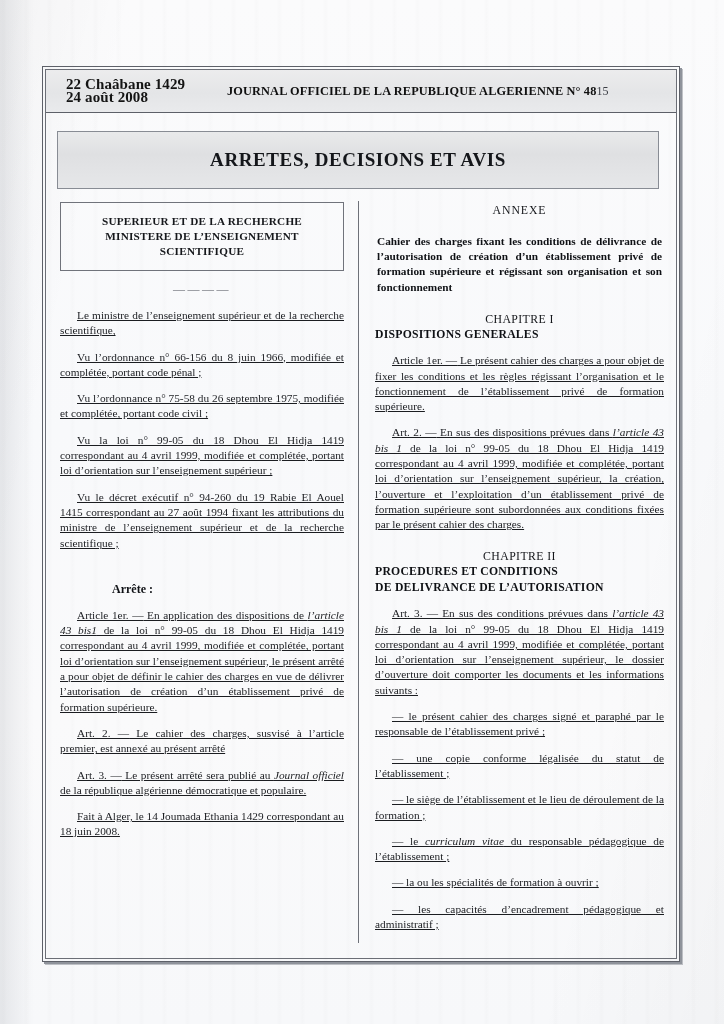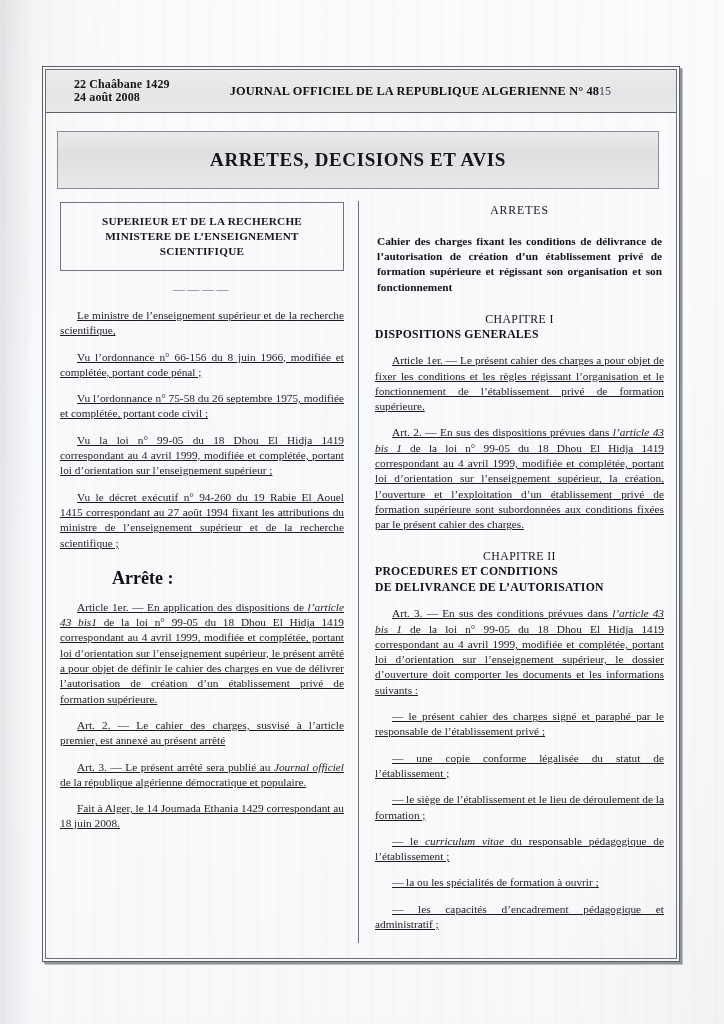--- a/index.html
+++ b/index.html
@@ -72,23 +72,23 @@
     top: 3px;
     width: 630px;
     height: 42px;
     border-bottom: 1px solid #5d6068;
     background: linear-gradient(180deg, #ececed 0%, #e4e5e7 55%, #e9eaec 100%);
     display: flex;
     align-items: center;
   }
   #masthead-date {
     width: 170px;
-    padding-left: 28px;
-    font-weight: bold;
-    font-size: 12px;
+    padding-left: 20px;
+    font-weight: bold;
+    font-size: 15px;
     line-height: 13.5px;
     letter-spacing: 0.1px;
     color: #141414;
   }
   #masthead-date div { white-space: nowrap; }
   #masthead-title {
     flex: 1;
     text-align: center;
     font-weight: bold;
     font-size: 12.3px;
@@ -195,24 +195,24 @@
     color: #101216;
   }
   .dash-sep {
     margin: 11px 0 4px 0;
     text-align: center;
     font-size: 12px;
     letter-spacing: 2.5px;
     color: #6e7179;
   }
   .arrete-word {
-    margin-top: 17px;
+    margin-top: 31px;
     padding-left: 52px;
     font-weight: bold;
-    font-size: 18px;
+    font-size: 12px;
     color: #0f1115;
   }
   em.it { font-style: italic; }
   .chapitre {
     text-align: center;
     font-size: 11.8px;
     margin-top: 17px;
     letter-spacing: 0.4px;
     color: #14161a;
   }
@@ -300,21 +300,21 @@
         </div>
 
         <div class="para indent">Fait à Alger, le 14 Joumada Ethania 1429 correspondant au 18 juin 2008.</div>
 
       </div>
 
       <div id="column-divider"></div>
 
       <div class="column" id="column-right">
 
-        <div class="annexe-label">ARRETES</div>
+        <div class="annexe-label">ANNEXE</div>
 
         <div class="annexe-title">Cahier des charges fixant les conditions de délivrance de l’autorisation de création d’un établissement privé de formation supérieure et régissant son organisation et son fonctionnement</div>
 
         <div class="chapitre">CHAPITRE I</div>
         <div class="chapitre-sub">DISPOSITIONS GENERALES</div>
 
         <div class="para indent">
           <span>Article 1er. —</span><span> Le présent cahier des charges a pour objet de fixer les conditions et les règles régissant l’organisation et le fonctionnement de l’établissement privé de formation supérieure.</span><em class="it"></em><span></span>
         </div>
         <div class="para indent">

